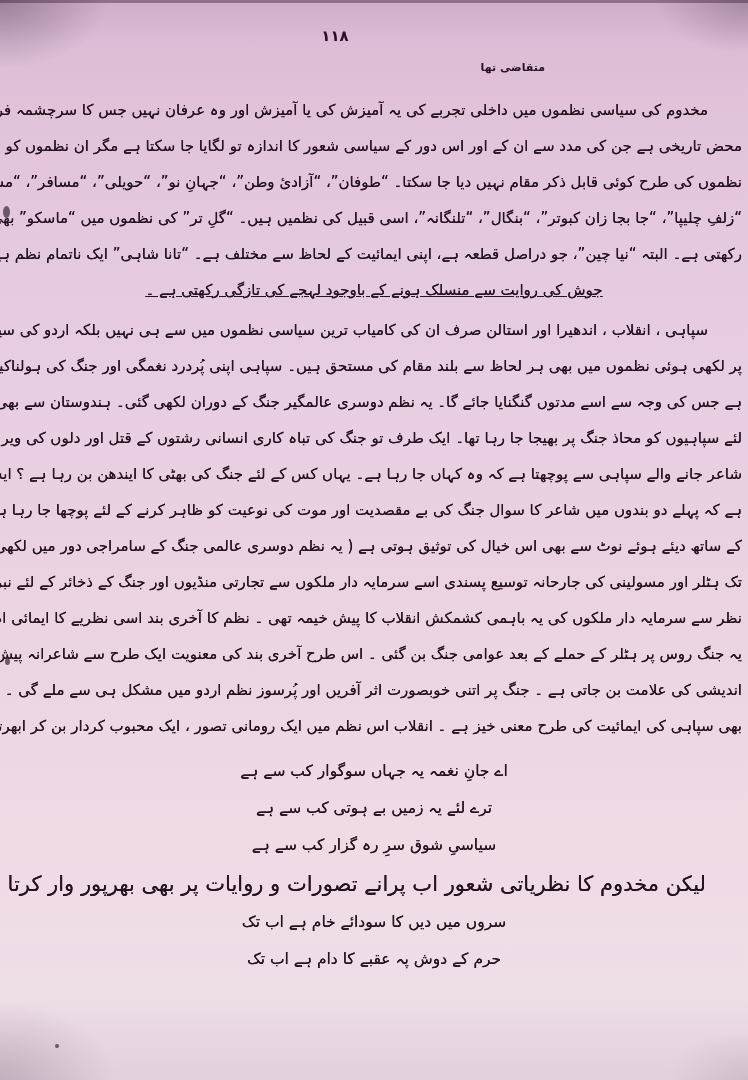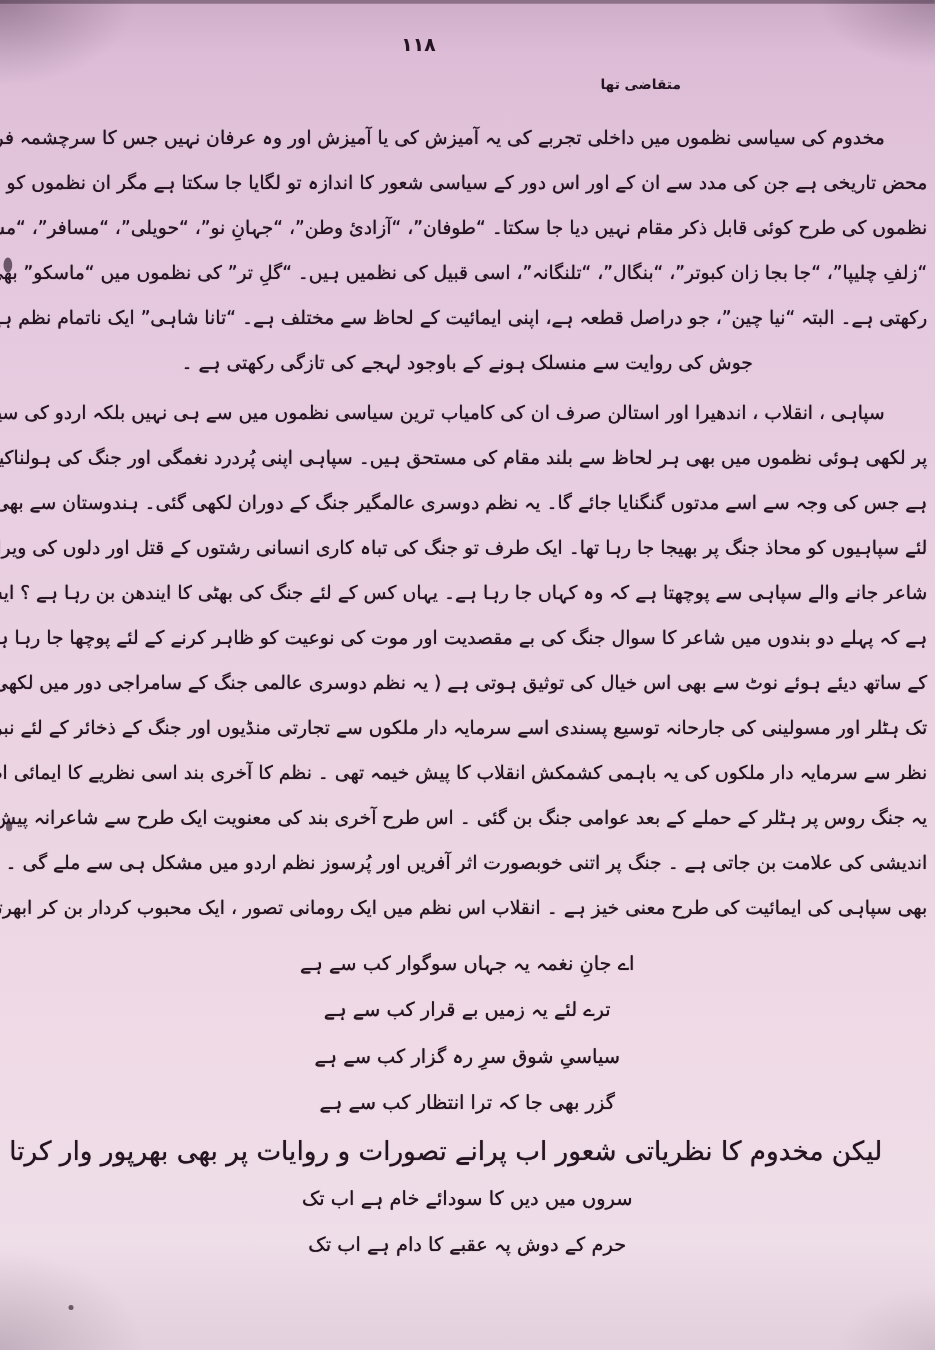--- a/index.html
+++ b/index.html
@@ -34,21 +34,21 @@
     text-align:right;
   }
   .line{
     font-size:15px;line-height:36px;
     padding:0 6px;
     text-align:justify;text-align-last:justify;
     text-shadow:0 0 .6px rgba(32,16,28,.9);
     white-space:nowrap; 
   }
   .line.first{padding-right:40px;}
-  .line.center-last{text-align:center;text-align-last:center;white-space:normal;}
+  .line.center-last{text-align:center;text-align-last:center;white-space:normal;text-decoration:underline;}
   .para.p1{margin-top:12px;}
   .para.p2{margin-top:4px;}
   .poem{margin-top:9px;}
   .poem.second{margin-top:2px;}
   .verse{
     font-size:15.5px;line-height:37px;
     text-align:center;text-align-last:center;
     text-shadow:0 0 .6px rgba(32,16,28,.9);
   }
   .prose-line{
@@ -92,23 +92,22 @@
     <div class="line">کے ساتھ دیئے ہوئے نوٹ سے بھی اس خیال کی توثیق ہوتی ہے ( یہ نظم دوسری عالمی جنگ کے سامراجی دور میں لکھی گئی ) اس وقت</div>
     <div class="line">تک ہٹلر اور مسولینی کی جارحانہ توسیع پسندی اسے سرمایہ دار ملکوں سے تجارتی منڈیوں اور جنگ کے ذخائر کے لئے نبرد آزما تھی ۔ ترقی پسند نقطۂ</div>
     <div class="line">نظر سے سرمایہ دار ملکوں کی یہ باہمی کشمکش انقلاب کا پیش خیمہ تھی ۔ نظم کا آخری بند اسی نظریے کا ایمائی اظہار ہے ۔ دوسرے دور میں</div>
     <div class="line">یہ جنگ روس پر ہٹلر کے حملے کے بعد عوامی جنگ بن گئی ۔ اس طرح آخری بند کی معنویت ایک طرح سے شاعرانہ پیش بینی اور مستقبل</div>
     <div class="line">اندیشی کی علامت بن جاتی ہے ۔ جنگ پر اتنی خوبصورت اثر آفریں اور پُرسوز نظم اردو میں مشکل ہی سے ملے گی ۔ “انقلاب” کی ایمائیت</div>
     <div class="line">بھی سپاہی کی ایمائیت کی طرح معنی خیز ہے ۔ انقلاب اس نظم میں ایک رومانی تصور ، ایک محبوب کردار بن کر ابھرتا ہے وہ</div>
   </div>
 
   <div class="poem first">
     <div class="verse">اے جانِ نغمہ یہ جہاں سوگوار کب سے ہے</div>
-    <div class="verse">ترے لئے یہ زمیں بے قرار کب سے ہے</div>
+    <div class="verse">ترے لئے یہ زمیں بے ہوتی کب سے ہے</div>
     <div class="verse">سیاسیِ شوق سرِ رہ گزار کب سے ہے</div>
-    <div class="verse">گزر بھی جا کہ ترا انتظار کب سے ہے</div>
   </div>
 
   <div class="prose-line">لیکن مخدوم کا نظریاتی شعور اب پرانے تصورات و روایات پر بھی بھرپور وار کرتا ہے ۔</div>
 
   <div class="poem second">
     <div class="verse">سروں میں دیں کا سودائے خام ہے اب تک</div>
     <div class="verse">حرم کے دوش پہ عقبے کا دام ہے اب تک</div>
   </div>
 
   <div class="speck s1"></div>

